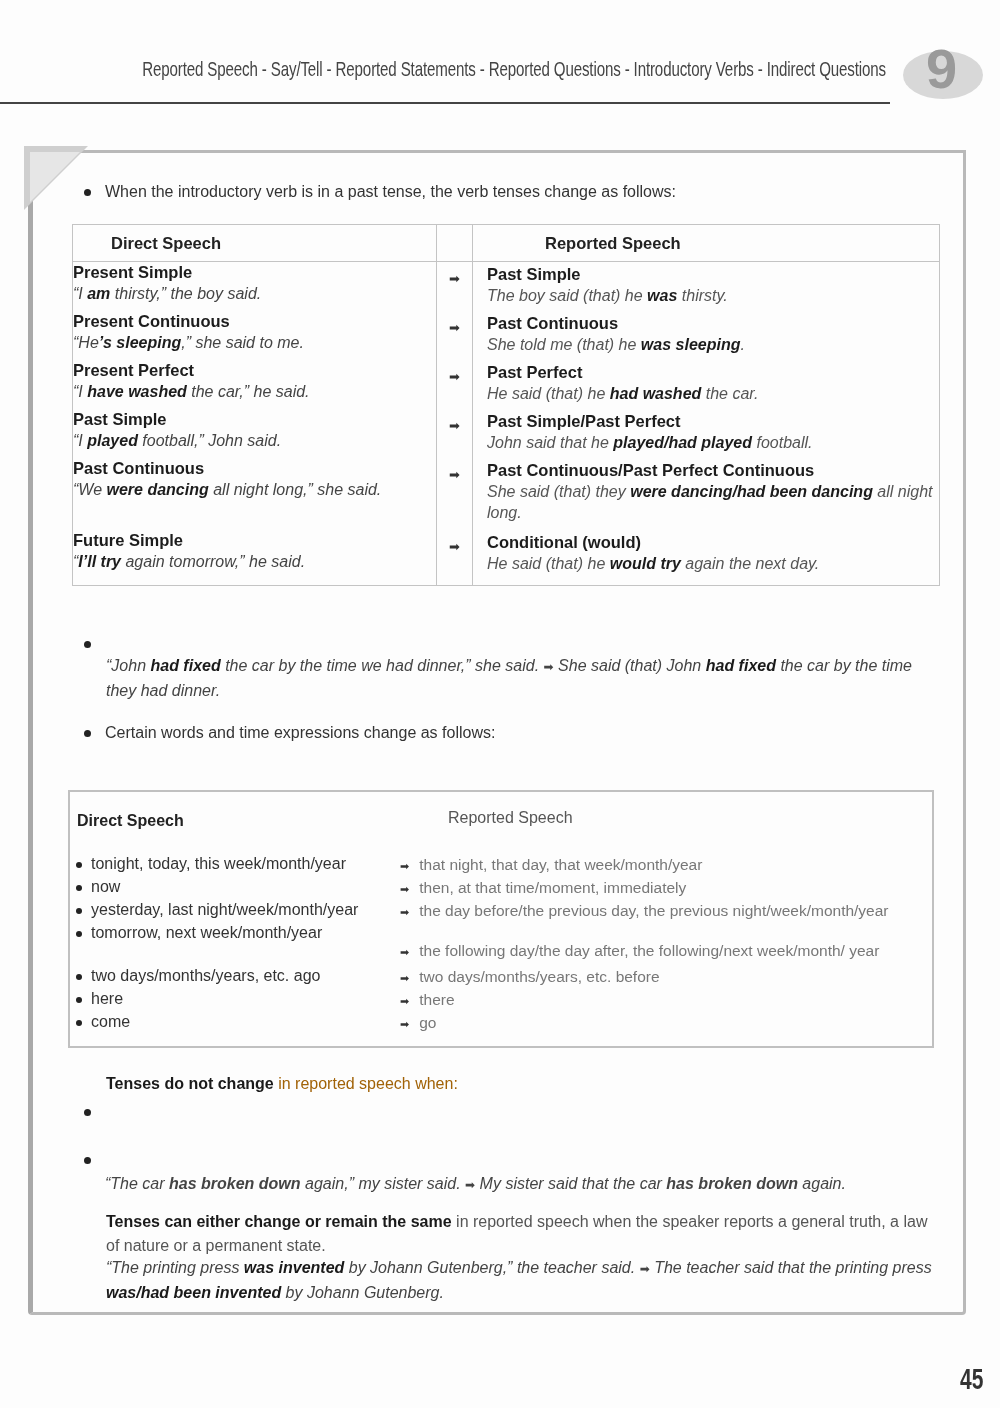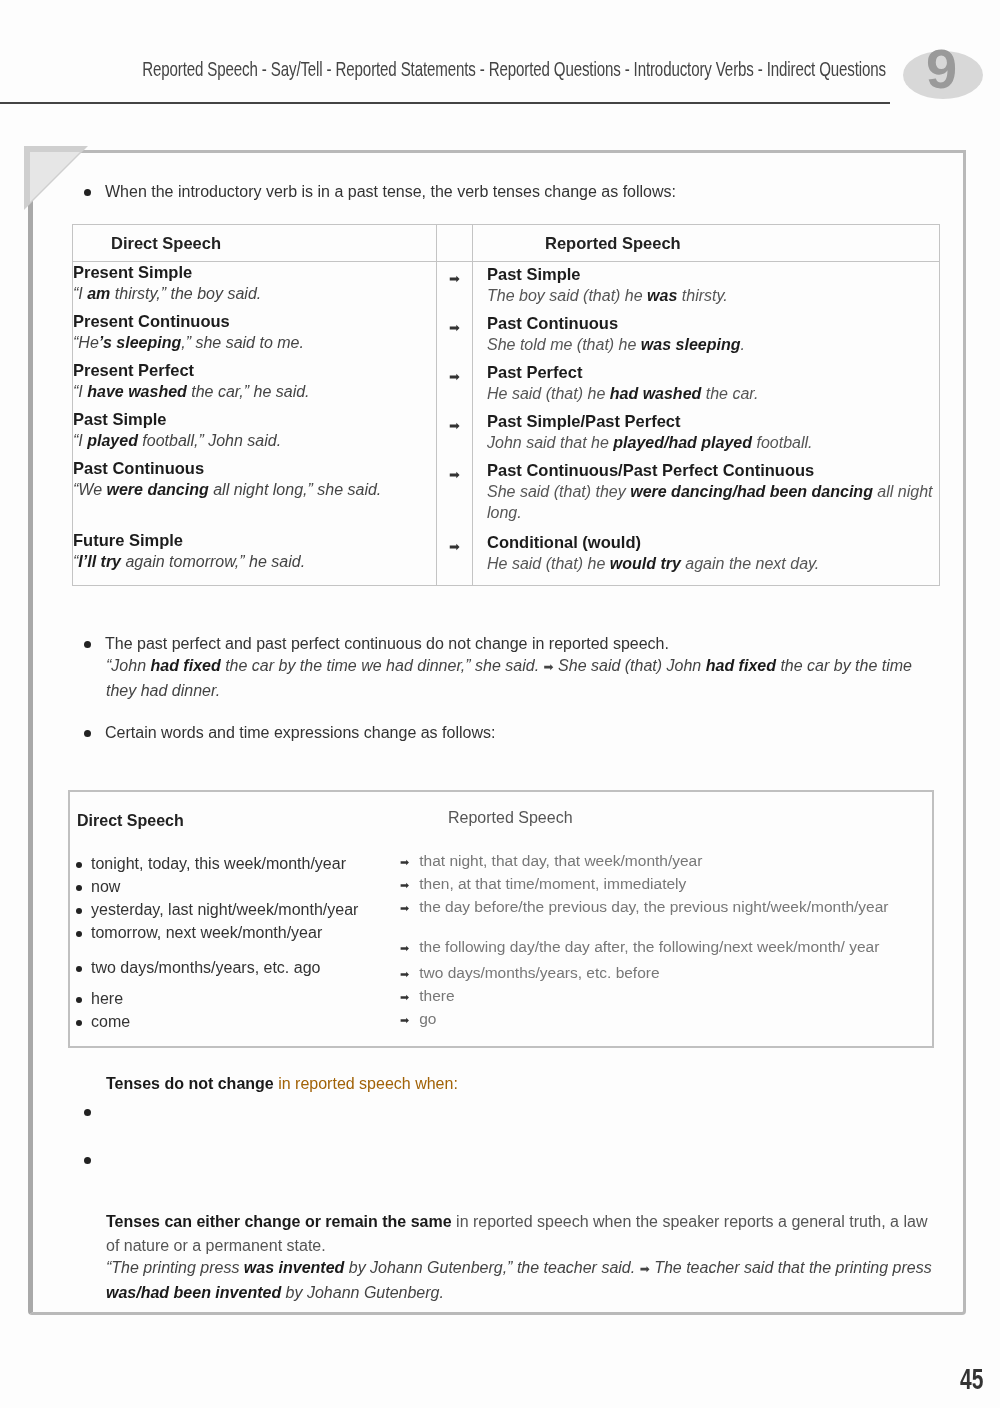--- a/index.html
+++ b/index.html
@@ -23,21 +23,21 @@
   .ex { font-style:italic; font-size:16px; color:#444; line-height:21px; }
   .ex b { color:#1c1c1c; }
   .cell-stack > div { margin-bottom:7px; }
   .arrow { font-size:13px; color:#333; display:block; text-align:center; height:49px; line-height:21px; }
   .para { position:absolute; left:106px; font-size:16px; color:#333; line-height:24px; }
   .para i b, .para b { color:#1a1a1a; }
   .box2 { position:absolute; left:68px; top:790px; width:866px; height:258px; border:2px solid #c0c0c0; box-sizing:border-box; }
   .b2h { position:absolute; font-size:16px; font-weight:bold; color:#222; }
   .b2h.r { font-weight:normal; color:#555; }
   .b2l { position:absolute; left:6px; font-size:16px; color:#333; line-height:23px; }
-  .b2r { position:absolute; left:330px; font-size:15.5px; color:#777; line-height:21px; }
+  .b2r { position:absolute; left:330px; font-size:15.5px; color:#777; line-height:30px; }
   .sm-dot { display:inline-block; width:6px; height:6px; background:#222; border-radius:50%; margin-right:9px; vertical-align:middle; }
   .sm-arr { color:#333; font-size:11px; margin-right:10px; }
   .pnum { position:absolute; left:960px; top:1362px; font-size:30px; color:#333; font-family:"Liberation Sans Narrow","Liberation Sans",sans-serif; transform:scaleX(0.7); transform-origin:left; font-weight:bold; }
 </style>
 </head>
 <body>
 
 <div class="header">
   <div class="header-title">Reported Speech - Say/Tell - Reported Statements - Reported Questions - Introductory Verbs - Indirect Questions</div>
 </div>
@@ -133,21 +133,21 @@
               <div class="tense">Conditional (would)</div>
     <div class="ex" style="color:#555"><span>He said (that) he </span><b>would try</b><span> again the next day.</span></div>
             </div>
           </div>
     </td>
   </tr>
 </tbody>
   </table>
 
 <div class="bullet-line" style="left:84px;top:632px;width:860px;line-height:24px;">
-  <span class="dot"></span><span>The past perfect and past perfect continuous do not change in reported speech.</span>
+  <span class="dot"></span>
 </div>
 <div class="para" style="top:654px;width:836px;font-style:italic;color:#444;">
   <span>“John </span><b>had fixed</b><span> the car by the time we had dinner,” she said.</span>
   <span style="font-style:normal;font-size:12px;">➡</span><span> She said (that) John </span><b>had fixed</b><span> the car by the time they had dinner.</span>
 </div>
 
 <div class="bullet-line" style="left:84px;top:724px;">
   <span class="dot"></span><span>Certain words and time expressions change as follows:</span>
 </div>
 
@@ -156,37 +156,39 @@
   <div class="b2h r" style="left:378px;top:17px;">Reported Speech</div>
   <div id="t2-rows">
       <div class="b2l" style="top: 60px;"><span class="sm-dot"></span><span>tonight, today, this week/month/year</span></div>
       <div class="b2r" style="top: 58px; width: 540px;"><span class="sm-arr">➡</span><span>that night, that day, that week/month/year</span></div>
       <div class="b2l" style="top: 83px;"><span class="sm-dot"></span><span>now</span></div>
       <div class="b2r" style="top: 81px; width: 540px;"><span class="sm-arr">➡</span><span>then, at that time/moment, immediately</span></div>
       <div class="b2l" style="top: 106px;"><span class="sm-dot"></span><span>yesterday, last night/week/month/year</span></div>
       <div class="b2r" style="top: 104px; width: 540px;"><span class="sm-arr">➡</span><span>the day before/the previous day, the previous night/week/month/year</span></div>
       <div class="b2l" style="top: 129px;"><span class="sm-dot"></span><span>tomorrow, next week/month/year</span></div>
       <div class="b2r" style="top: 144px; width: 540px;"><span class="sm-arr">➡</span><span>the following day/the day after, the following/next week/month/ year</span></div>
-      <div class="b2l" style="top: 164px; text-align: right;"><span class="sm-dot"></span><span>two days/months/years, etc. ago</span></div>
+      <div class="b2l" style="top: 172px; text-align: right;"><span class="sm-dot"></span><span>two days/months/years, etc. ago</span></div>
       <div class="b2r" style="top: 170px; width: 540px;"><span class="sm-arr">➡</span><span>two days/months/years, etc. before</span></div>
       <div class="b2l" style="top: 195px;"><span class="sm-dot"></span><span>here</span></div>
       <div class="b2r" style="top: 193px; width: 540px;"><span class="sm-arr">➡</span><span>there</span></div>
       <div class="b2l" style="top: 218px;"><span class="sm-dot"></span><span>come</span></div>
       <div class="b2r" style="top: 216px; width: 540px;"><span class="sm-arr">➡</span><span>go</span></div>
     </div>
 </div>
 
 <div class="para" style="top:1072px;">
   <b>Tenses do not change</b><span style="color:#a16207"> in reported speech when:</span>
 </div>
 <div id="no-change-items">
     <div class="bullet-line" style="left: 84px; top: 1100px; line-height: 24px; width: 860px;"><span class="dot"></span>
     </div>
     <div class="bullet-line" style="left: 84px; top: 1148px; line-height: 24px; width: 860px;"><span class="dot"></span>
-    </div>
+    <div style="padding-left:21px;font-style:italic;color:#444;">
+      <span>“The car </span><b>has broken down</b><span> again,” my sister said. </span><b></b><span></span><span style="font-style:normal;font-size:12px;">➡</span><span> My sister said that the car </span><b>has broken down</b><span> again.</span><b></b><span></span>
+    </div></div>
   </div>
 
 <div class="para" style="top:1210px;width:830px;">
   <b>Tenses can either change or remain the same</b><span style="color:#555"> in reported speech when the speaker reports a general truth, a law of nature or a permanent state.</span>
 </div>
 <div class="para" style="top:1256px;width:830px;font-style:italic;color:#444;">
   <span>“The printing press </span><b>was invented</b><span> by Johann Gutenberg,” the teacher said. </span><span style="font-style:normal;font-size:12px;">➡</span><span> The teacher said that the printing press </span><b>was/had been invented</b><span> by Johann Gutenberg.</span>
 </div>
 
 <div class="pnum">45</div>

